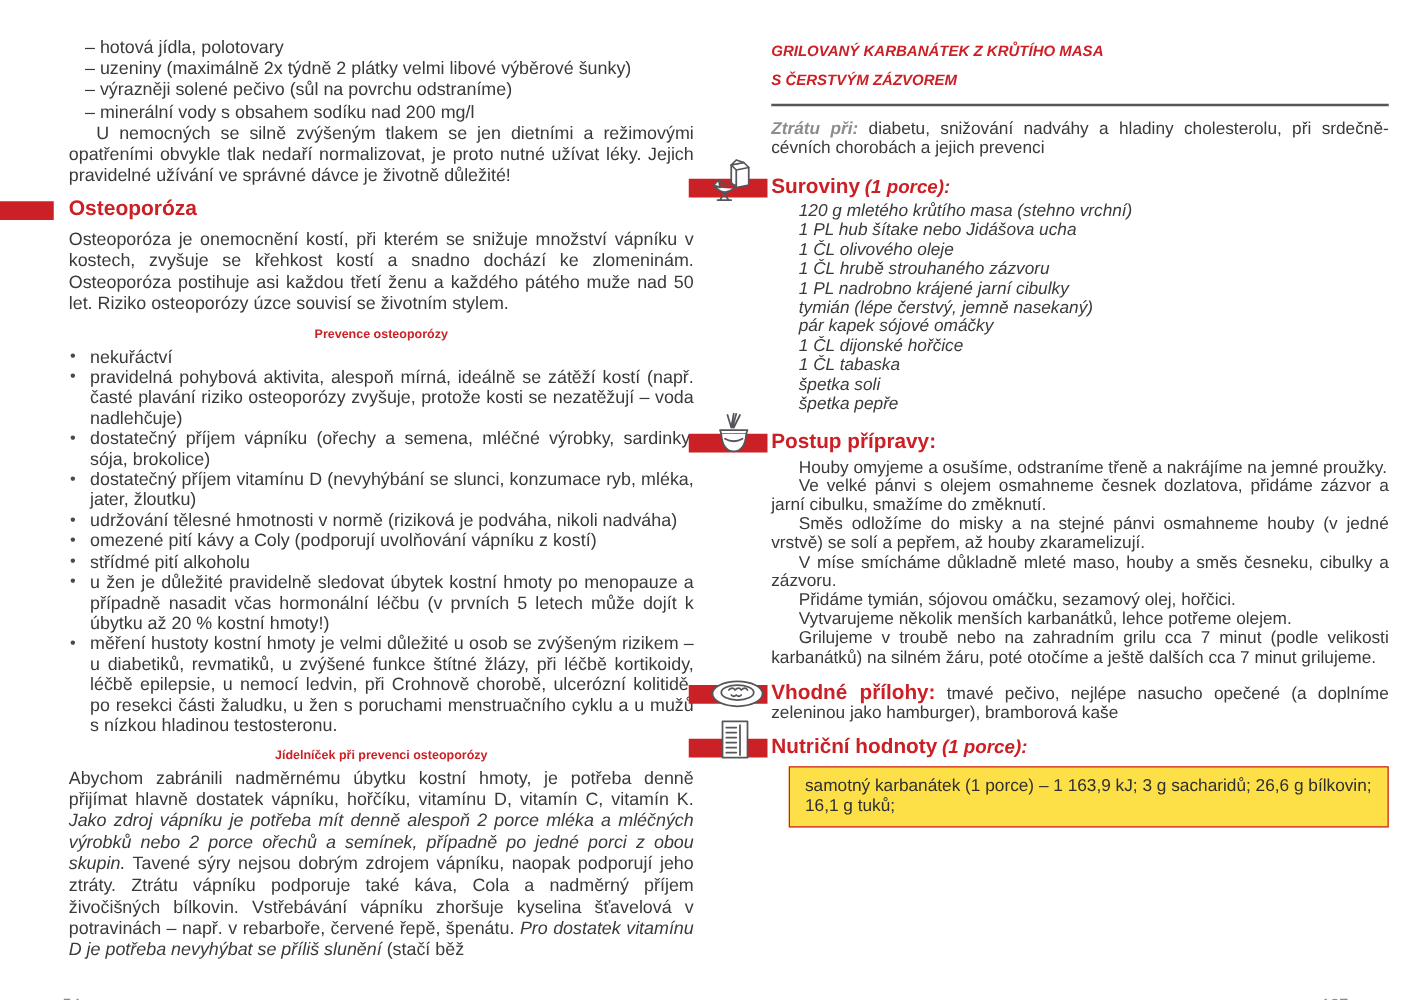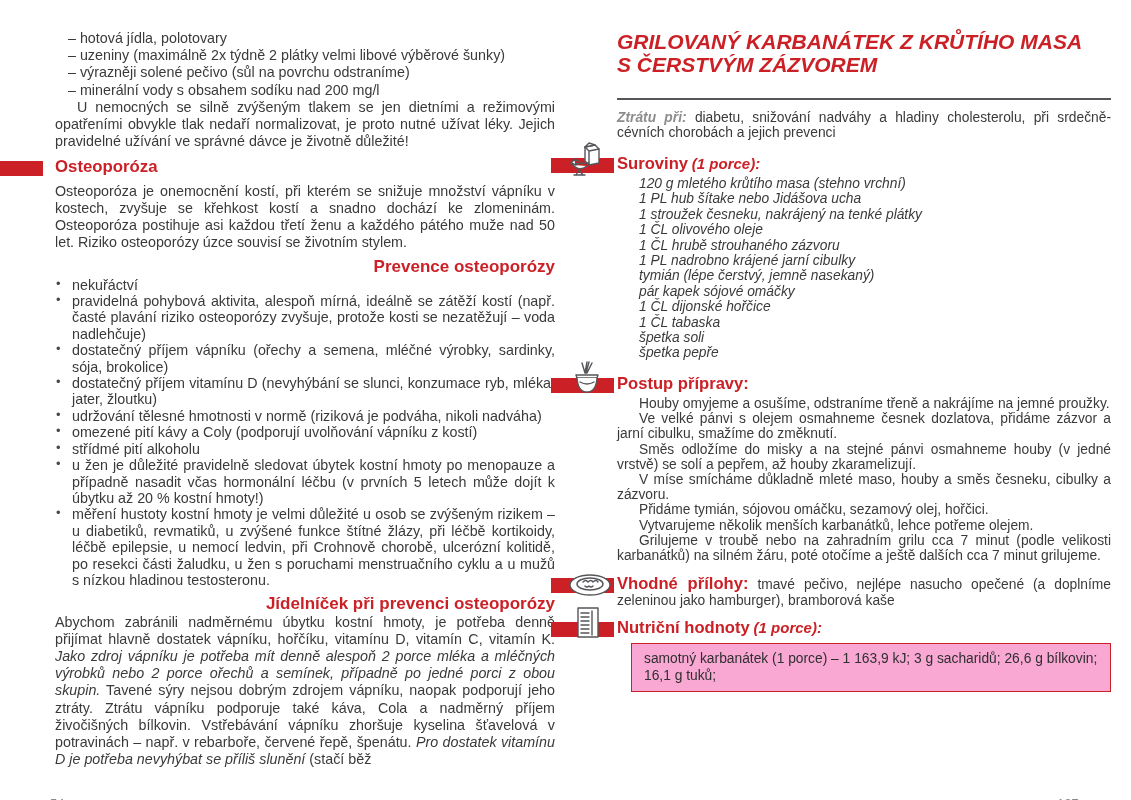--- a/index.html
+++ b/index.html
@@ -8,40 +8,40 @@
   
   .left-col{position:absolute;left:55px;top:30px;width:500px;font-size:14.3px;line-height:17.2px;}
   .just{text-align:justify;}
   .dash-list{margin-left:13px;}
   .dash-item{white-space:nowrap;}
   p{margin:0;}
   .indent{text-indent:22px;}
   .h1row{position:relative;margin-top:8px;margin-bottom:6px;}
   .redbar-left{position:absolute;left:-55px;top:3px;width:43px;height:15px;background:#cb2026;}
   .h1{font-size:16.8px;font-weight:bold;color:#cb2026;}
-  .h2{margin-top:7px;margin-bottom:1px;font-size:17px;font-weight:bold;color:#cb2026;text-align:right;}
+  .h2{margin-top:7px;margin-bottom:1px;font-size:10px;font-weight:bold;color:#cb2026;text-align:center;}
   .bullets{line-height:16.4px;}
   .bullet{position:relative;padding-left:17px;text-align:justify;}
   .dot{position:absolute;left:1px;top:-1px;color:#4a4a4a;font-size:13px;}
   .it{font-style:italic;}
   
   .right-col{position:absolute;left:617px;top:30px;width:494px;font-size:13.8px;line-height:15.3px;}
-  .rtitle{color:#cb2026;font-weight:bold;font-style:italic;font-size:21px;line-height:23px;
-          border-bottom:2px solid #55565a;padding-bottom:22px;}
+  .rtitle{color:#cb2026;font-weight:bold;font-style:italic;font-size:12px;line-height:23px;
+          border-bottom:2px solid #55565a;padding-bottom:7px;}
   .vhodne{margin-top:10px;}
   .vlabel{color:#8d8d8d;font-weight:bold;font-style:italic;}
   .rsec{position:relative;margin-top:15px;margin-bottom:4px;}
   .rbar{position:absolute;left:-66px;top:2px;width:63px;height:15px;background:#cb2026;}
   .ricon{position:absolute;left:-50px;top:-15px;}
   .rh{font-size:16.6px;font-weight:bold;color:#cb2026;line-height:15.3px;text-align:right;}
   .rhi{font-size:15px;font-weight:bold;font-style:italic;color:#cb2026;text-align:center;}
   .ingredients{margin-left:22px;font-style:italic;line-height:15.4px;}
   .step{text-indent:22px;text-align:justify;line-height:15.2px;}
   .rsec-par{position:relative;margin-top:13px;text-align:justify;}
-  .nbox{margin-top:7px;margin-left:14px;background:#f9a8d4;border:1.5px solid #cb2026;
+  .nbox{margin-top:7px;margin-left:14px;background:#fde047;border:1.5px solid #cb2026;
         padding:7px 12px;line-height:16.5px;color:#2f2f2f;}
   
   .pagenum{position:absolute;top:796px;font-size:13px;color:#8a8a8a;}
   .pn-left{left:50px;}
   .pn-right{left:1057px;}
   svg{stroke:#55565a;fill:none;stroke-width:1.4;stroke-linecap:round;stroke-linejoin:round;}
 </style>
 </head>
 <body>
 
@@ -95,21 +95,20 @@
         <path d="M6 24 q6 7 14 1" fill="#fff"></path>
         <path d="M4 23 l18 -1"></path>
         <path d="M12 29 l-3 5 M12 29 l4 5 M7 34 h11"></path>
         <path d="M8 18 l5 3 M8 18 l-4 4 l5 2 Z" fill="#fff"></path>
       </svg>
       <span class="rh">Suroviny</span> <span class="rhi">(1 porce):</span>
     </div>
     <div class="ingredients">
       <div>120 g mletého krůtího masa (stehno vrchní)</div>
       <div>1 PL hub šítake nebo Jidášova ucha</div>
-      <div>1 stroužek česneku, nakrájený na tenké plátky</div>
       <div>1 ČL olivového oleje</div>
       <div>1 ČL hrubě strouhaného zázvoru</div>
       <div>1 PL nadrobno krájené jarní cibulky</div>
       <div>tymián (lépe čerstvý, jemně nasekaný)</div>
       <div>pár kapek sójové omáčky</div>
       <div>1 ČL dijonské hořčice</div>
       <div>1 ČL tabaska</div>
       <div>špetka soli</div>
       <div>špetka pepře</div>
     </div>

